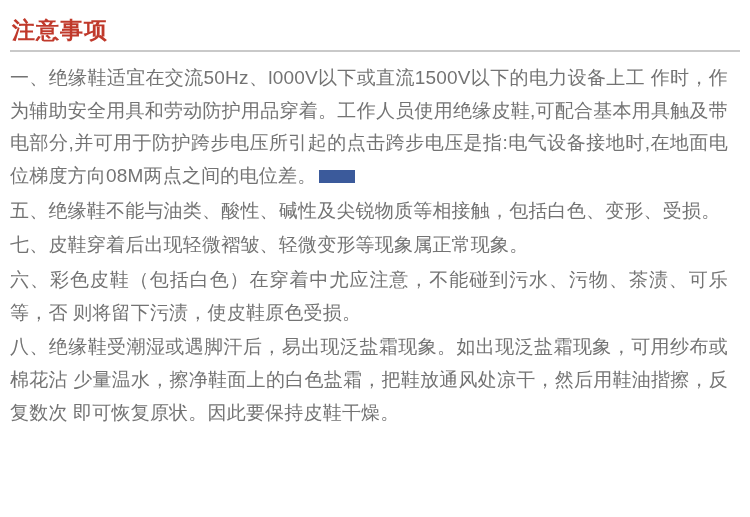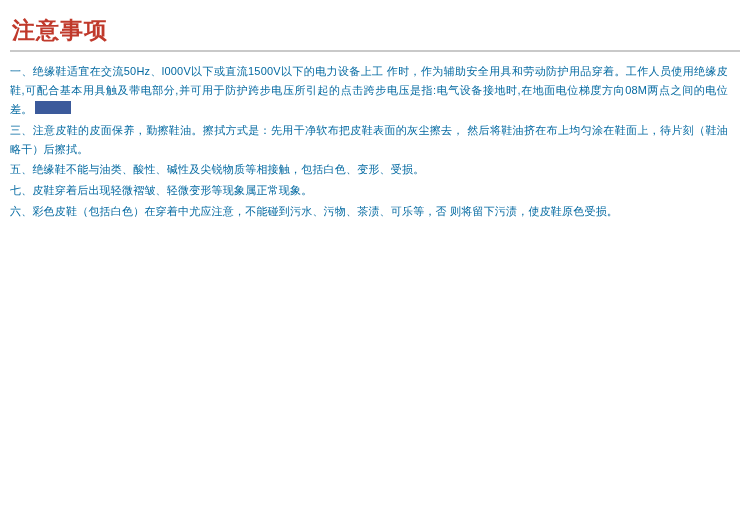--- a/index.html
+++ b/index.html
@@ -28,23 +28,23 @@
     letter-spacing: 1px;
     margin: 4px 0 4px 4px;
     line-height: 1.3;
   }
   .title-rule {
     height: 2px;
     background: #c9c9c9;
     margin: 4px 2px 10px 2px;
   }
   .para {
-    font-size: 11px;
+    font-size: 19px;
     line-height: 1.72;
-    color: #0369a1;
+    color: #737373;
     margin: 0 14px 2px 2px;
     text-align: justify;
     letter-spacing: 0.2px;
   }
   .para .redact {
     display: inline-block;
     width: 36px;
     height: 13px;
     background: #3b5a9b;
     vertical-align: -1px;
@@ -55,24 +55,24 @@
 <body>
 
 <div class="page">
 
   <div class="doc-title">注意事项</div>
   <div class="title-rule"></div>
 
   <p class="para"><span>一、绝缘鞋适宜在交流50Hz、l000V以下或直流1500V以下的电力设备上工 作时，作为辅助安全用具和劳动防护用品穿着。工作人员使用绝缘皮鞋,可配合基本用具触及带电部分,并可用于防护跨步电压所引起的点击跨步电压是指:电气设备接地时,在地面电位梯度方向08M两点之间的电位差。</span><span class="redact"></span></p>
 
 
-  <p class="para">三、注意皮鞋的皮面保养，勤擦鞋油。擦拭方式是：先用干净软布把皮鞋表面的灰尘擦去， 然后将鞋油挤在布上均匀涂在鞋面上，待片刻（鞋油略干）后擦拭。</p>
 
 
   <p class="para">五、绝缘鞋不能与油类、酸性、碱性及尖锐物质等相接触，包括白色、变形、受损。</p>
 
   <p class="para">七、皮鞋穿着后出现轻微褶皱、轻微变形等现象属正常现象。</p>
 
   <p class="para">六、彩色皮鞋（包括白色）在穿着中尤应注意，不能碰到污水、污物、茶渍、可乐等，否 则将留下污渍，使皮鞋原色受损。</p>
 
+  <p class="para">八、绝缘鞋受潮湿或遇脚汗后，易出现泛盐霜现象。如出现泛盐霜现象，可用纱布或棉花沾 少量温水，擦净鞋面上的白色盐霜，把鞋放通风处凉干，然后用鞋油揩擦，反复数次 即可恢复原状。因此要保持皮鞋干燥。</p>
 
 
 </div>
 
 </body></html>

